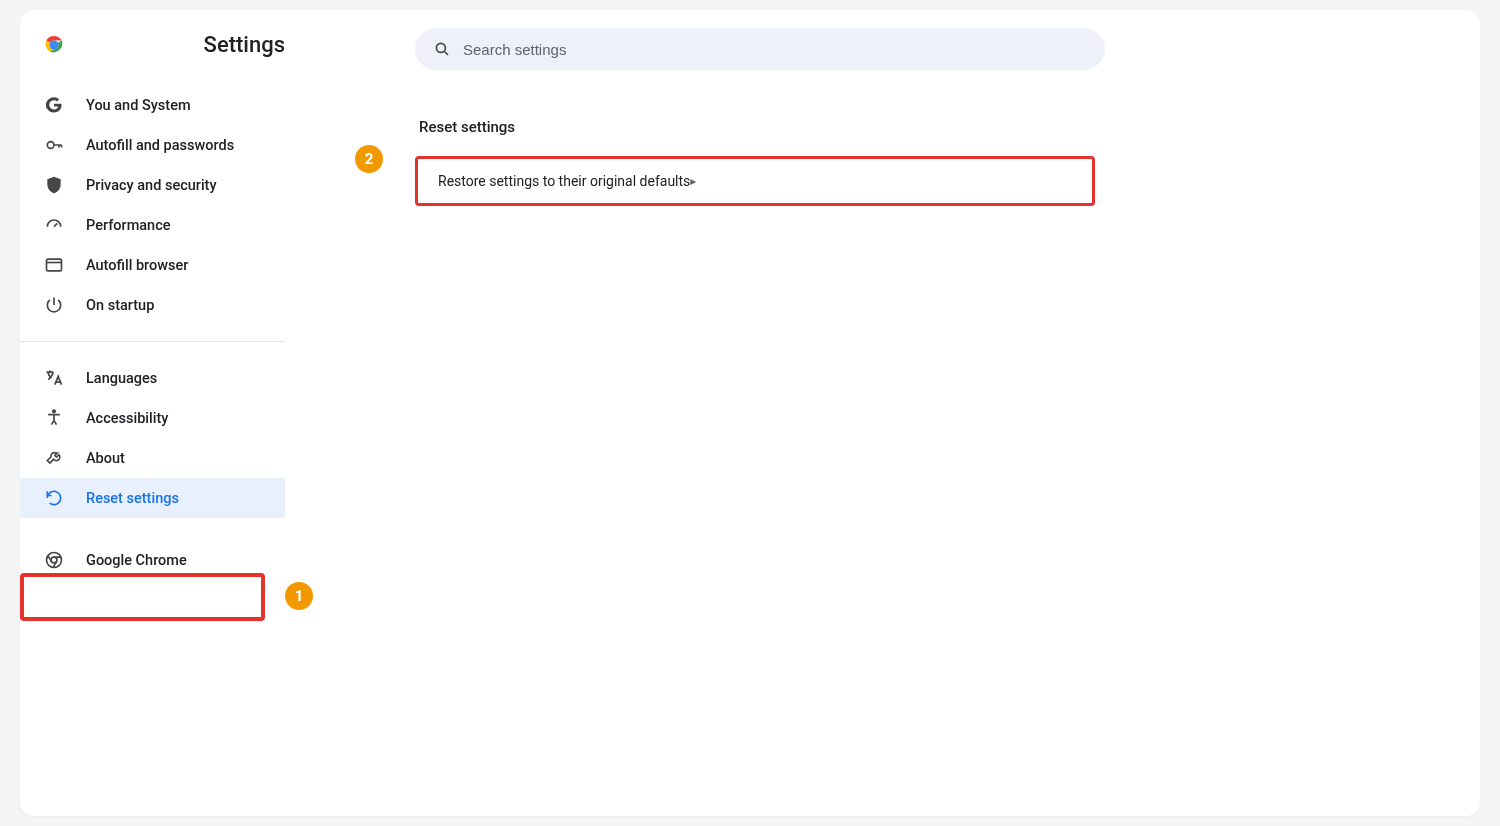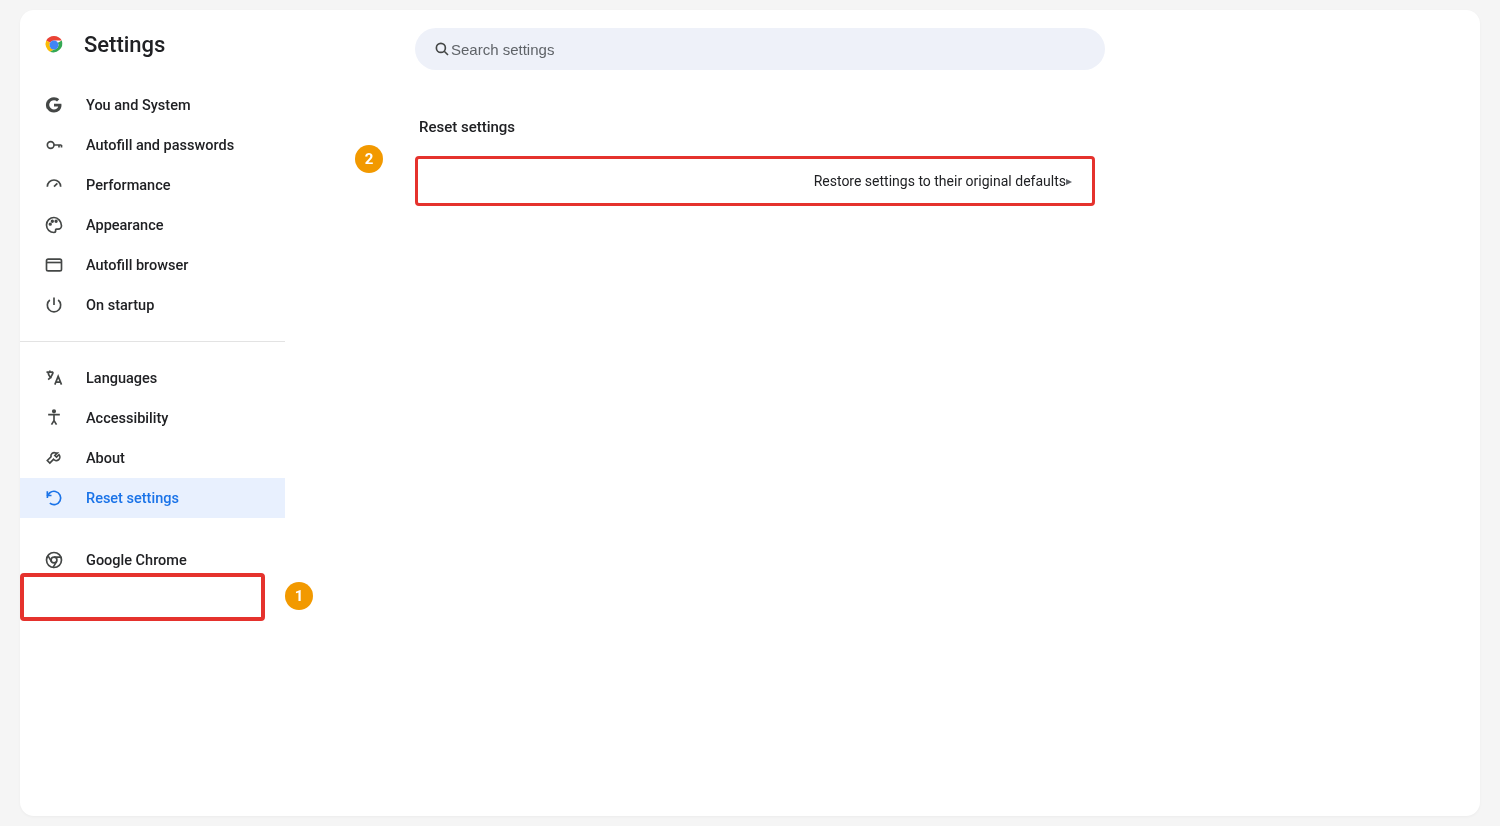--- a/index.html
+++ b/index.html
@@ -23,20 +23,21 @@
     .sidebar {
       width: 265px;
       padding-top: 22px;
       flex-shrink: 0;
       position: relative;
     }
     .header {
       display: flex;
       align-items: center;
       padding: 0 0 22px 22px;
+      justify-content: space-between;
     }
     .chrome-logo {
       width: 24px;
       height: 24px;
       flex-shrink: 0;
     }
     .header-title {
       font-size: 22px;
       font-weight: 500;
       color: #202124;
@@ -104,39 +105,40 @@
       height: 18px;
       color: #444746;
       flex-shrink: 0;
     }
     .search-bar input {
       border: none;
       background: transparent;
       outline: none;
       font-size: 15px;
       color: #5f6368;
+      margin-left: 12px;
       width: 100%;
     }
     .search-bar input::placeholder {
       color: #5f6368;
     }
     .section-title {
       font-size: 15px;
       color: #202124;
       font-weight: 500;
       margin: 48px 0 0 4px;
     }
     .reset-row {
       width: 680px;
       height: 50px;
       border: 3px solid #e5322d;
       border-radius: 4px;
       display: flex;
       align-items: center;
-      justify-content: flex-end;
+      justify-content: flex-start;
       padding: 0 20px;
       margin-top: 20px;
       cursor: pointer;
       background: #fff;
     }
     .reset-row .row-label {
       font-size: 14px;
       color: #202124;
     }
     .reset-row .arrow {
@@ -201,37 +203,34 @@
         <span class="nav-icon">
           <svg viewBox="0 0 24 24" width="20" height="20" fill="none" stroke="currentColor" stroke-width="2">
               <circle cx="8" cy="12" r="4"></circle>
               <path d="M12 12h9M18 12v3M21 12v3"></path>
             </svg>
         </span>
         <span class="label">Autofill and passwords</span>
       </div>
       <div class="nav-item">
         <span class="nav-icon">
+          <svg viewBox="0 0 24 24" width="20" height="20" fill="currentColor">
+              <path d="M12 2l8 3v6c0 5-3.4 9.6-8 11-4.6-1.4-8-6-8-11V5l8-3z"></path>
+            </svg>
+        </span>
+        <span class="label">Privacy and security</span>
+      </div>
+      <div class="nav-item">
+        <span class="nav-icon">
           <svg viewBox="0 0 24 24" width="20" height="20" fill="none" stroke="currentColor" stroke-width="2">
               <path d="M4 14a8 8 0 1 1 16 0"></path>
               <path d="M12 14l4-4"></path>
             </svg>
         </span>
         <span class="label">Performance</span>
-      </div>
-      <div class="nav-item">
-        <span class="nav-icon">
-          <svg viewBox="0 0 24 24" width="20" height="20" fill="none" stroke="currentColor" stroke-width="2">
-              <path d="M12 3a9 9 0 1 0 0 18c1.5 0 2-1 2-2s-.5-2 1-2h2a4 4 0 0 0 4-4c0-5-4-10-9-10z"></path>
-              <circle cx="7.5" cy="11" r="1" fill="currentColor"></circle>
-              <circle cx="10" cy="7.5" r="1" fill="currentColor"></circle>
-              <circle cx="14.5" cy="7.5" r="1" fill="currentColor"></circle>
-            </svg>
-        </span>
-        <span class="label">Appearance</span>
       </div>
       <div class="nav-item">
         <span class="nav-icon">
           <svg viewBox="0 0 24 24" width="20" height="20" fill="none" stroke="currentColor" stroke-width="2">
               <rect x="3" y="5" width="18" height="14" rx="2"></rect>
               <path d="M3 9h18"></path>
             </svg>
         </span>
         <span class="label">Autofill browser</span>
       </div>

